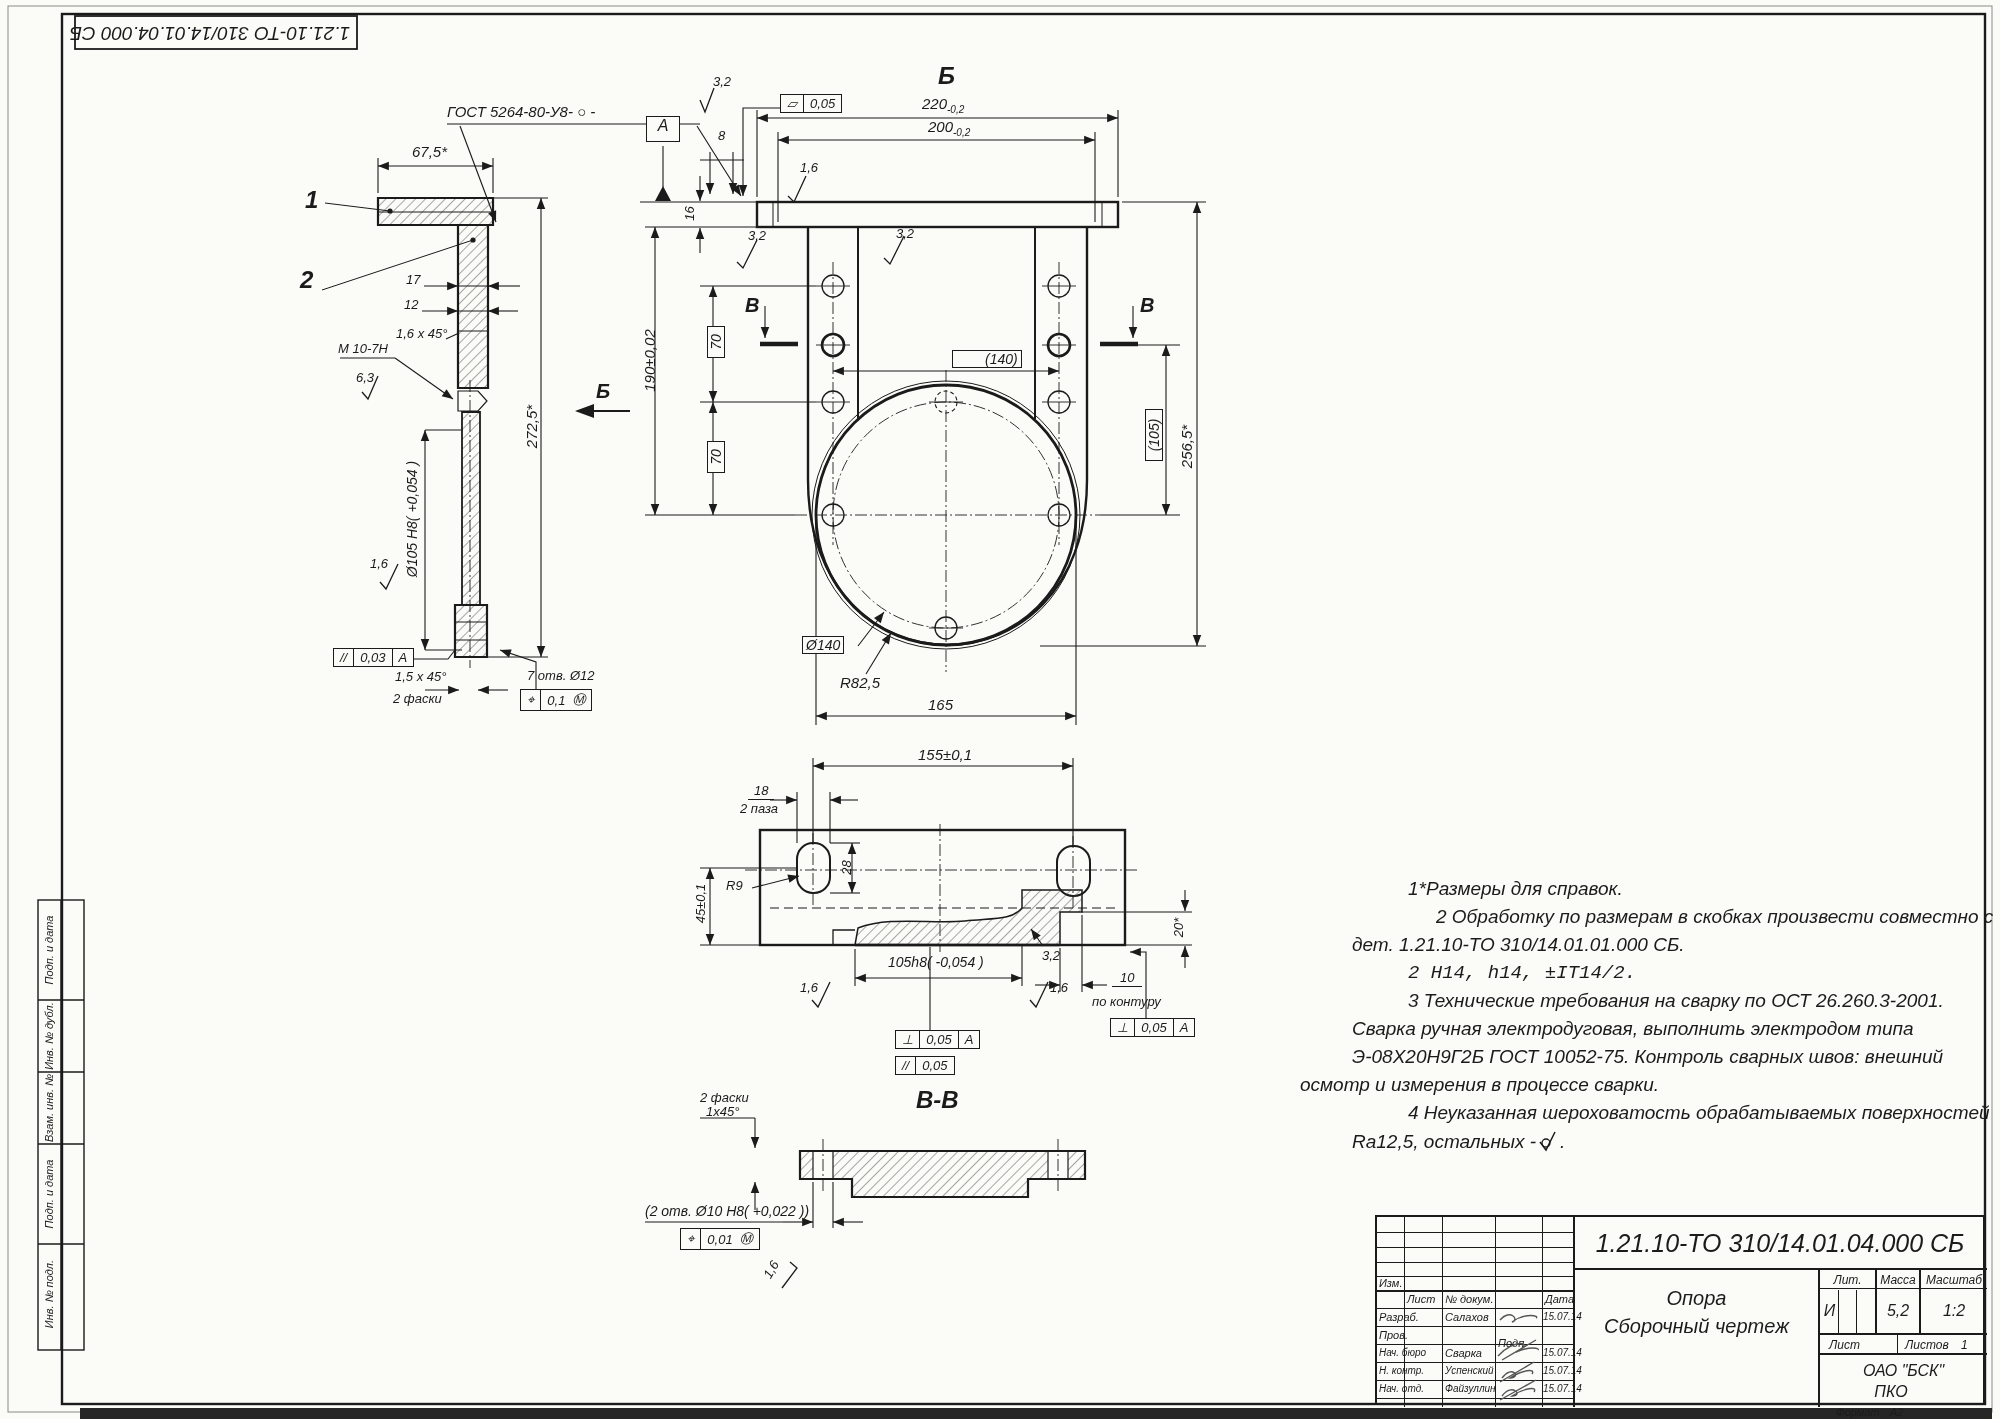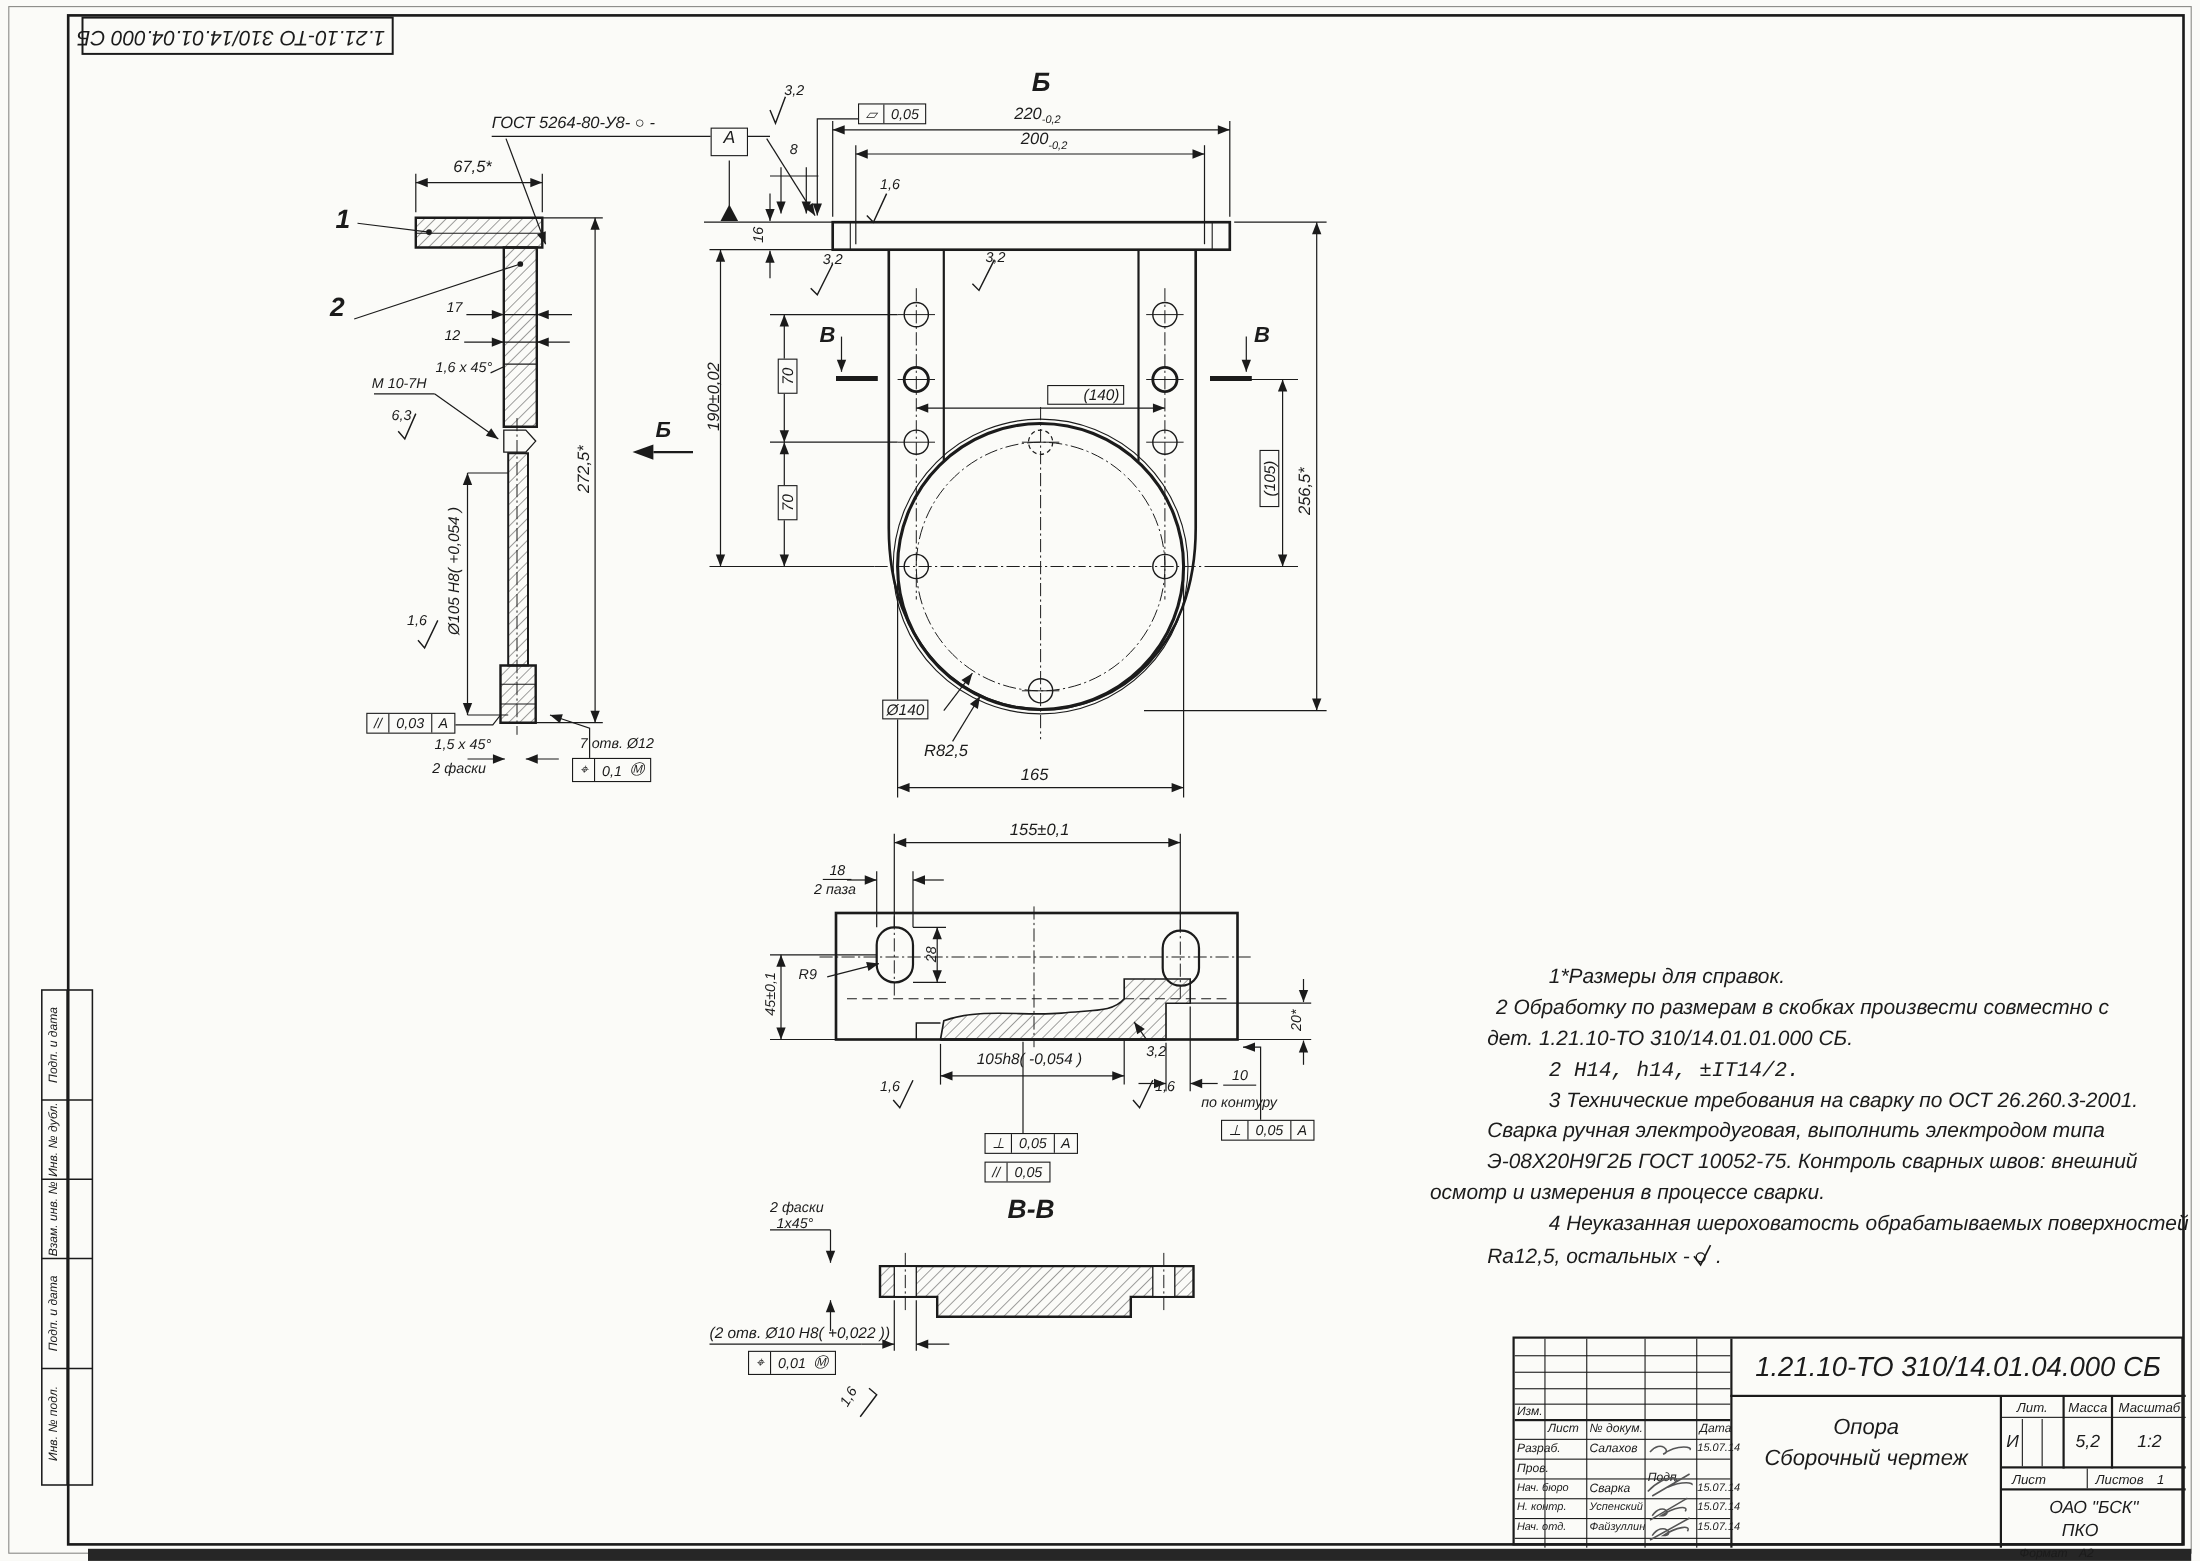--- a/index.html
+++ b/index.html
@@ -371,21 +371,21 @@
   <div class="t s14" style="left:645px;top:1203px;font-size:14px;">(2 отв. Ø10 Н8( +0,022 ))</div>
   <div class="tf" style="left:680px;top:1228px;">
     <span>⌖</span>
       <span>0,01</span>
       <span class="nob">Ⓜ</span>
   </div>
   <div class="t s13" style="left:762px;top:1262px;transform:rotate(-60deg);">1,6</div>
 
   <div>
     <div class="t s19" style="left:1408px;top:878px;">1*Размеры для справок.</div>
-    <div class="t s19" style="left:1360px;top:906px;">2 Обработку по размерам в скобках произвести совместно с</div>
+    <div class="t s19" style="left:1436px;top:906px;">2 Обработку по размерам в скобках произвести совместно с</div>
     <div class="t s19" style="left:1352px;top:934px;">дет. 1.21.10-ТО 310/14.01.01.000 СБ.</div>
     <div class="t s19" style="left:1408px;top:962px;font-family:Liberation Mono, monospace;">2 Н14, h14, ±IT14/2.</div>
     <div class="t s19" style="left:1408px;top:990px;">3  Технические требования на сварку по ОСТ 26.260.3-2001.</div>
     <div class="t s19" style="left:1352px;top:1018px;">Сварка ручная электродуговая, выполнить электродом типа</div>
     <div class="t s19" style="left:1352px;top:1046px;">Э-08Х20Н9Г2Б ГОСТ 10052-75. Контроль сварных швов: внешний</div>
     <div class="t s19" style="left:1300px;top:1074px;">осмотр и измерения в процессе сварки.</div>
     <div class="t s19" style="left:1408px;top:1102px;">4  Неуказанная шероховатость обрабатываемых поверхностей</div>
     <div class="t s19" style="left:1352px;top:1130px;">
       <span>Ra12,5,  остальных -</span><svg width="24" height="22" viewBox="0 0 24 22" style="vertical-align:-4px;">
           <path d="M4,12 L10,20 L19,2" fill="none" stroke="#1b1b1b" stroke-width="1.5"></path>

